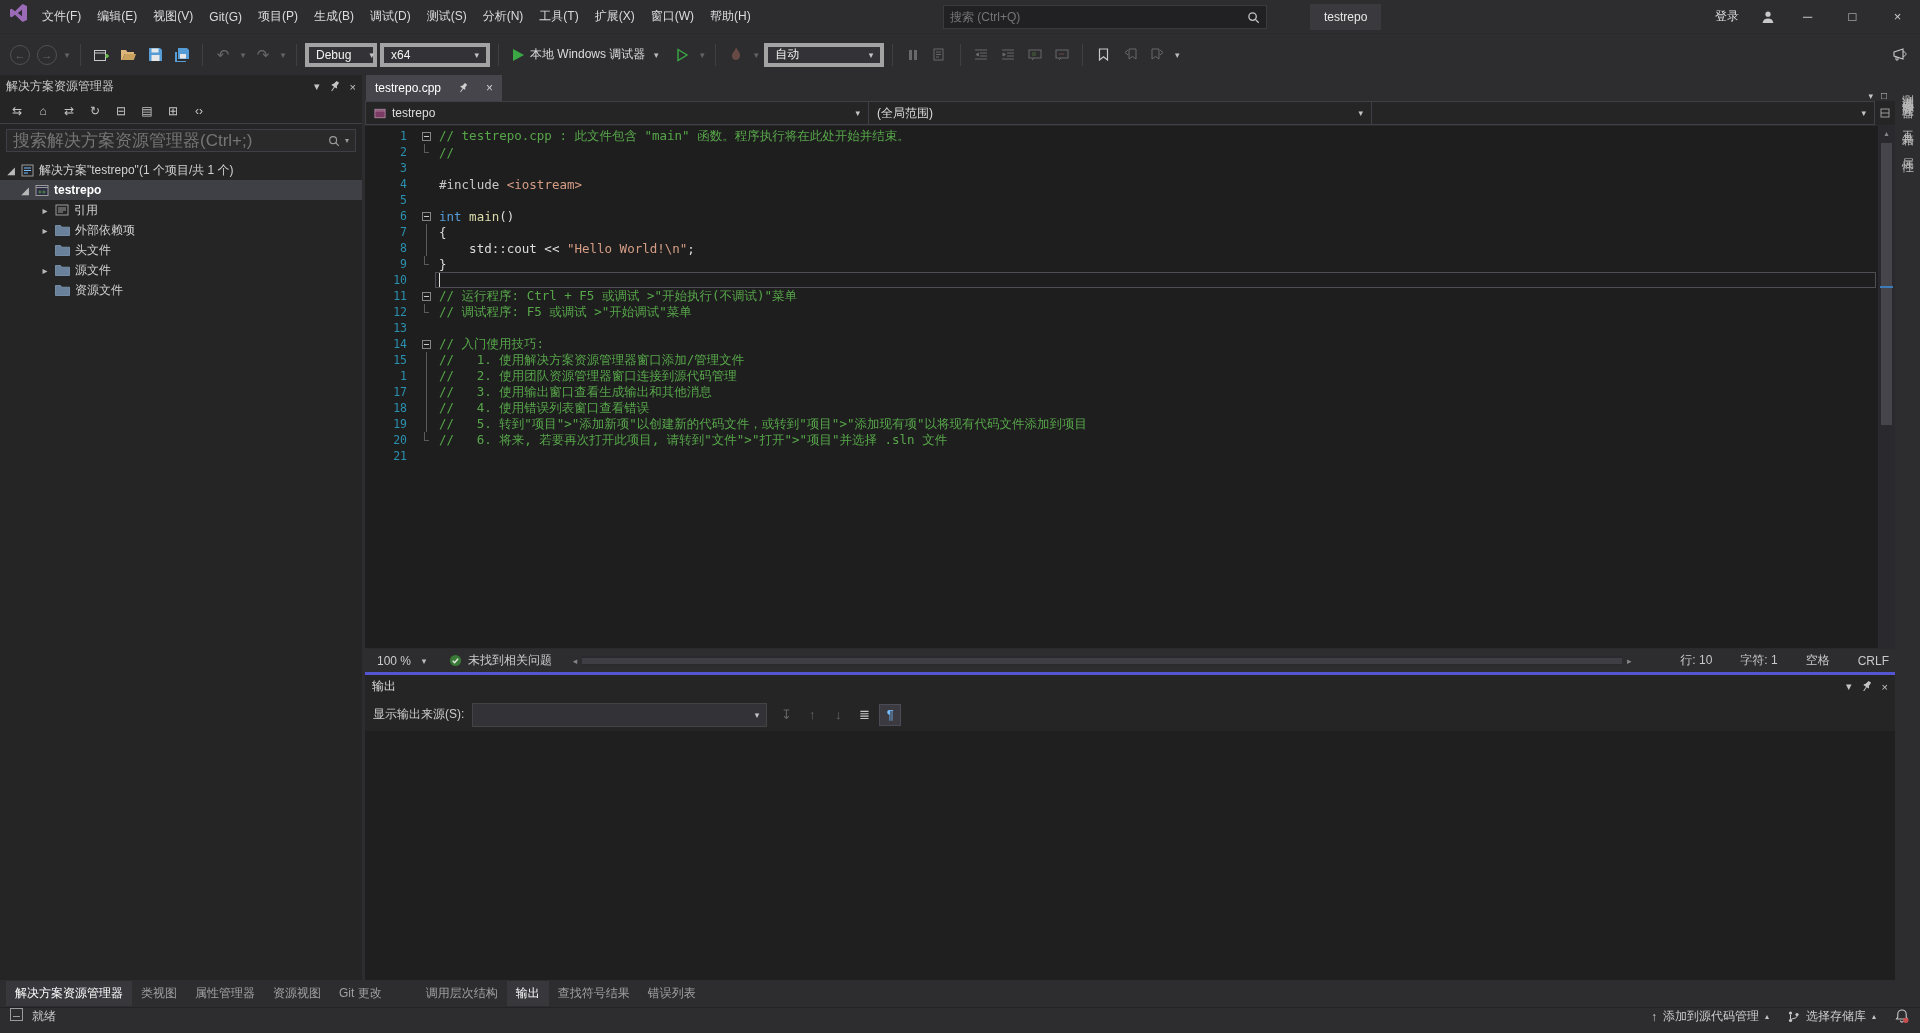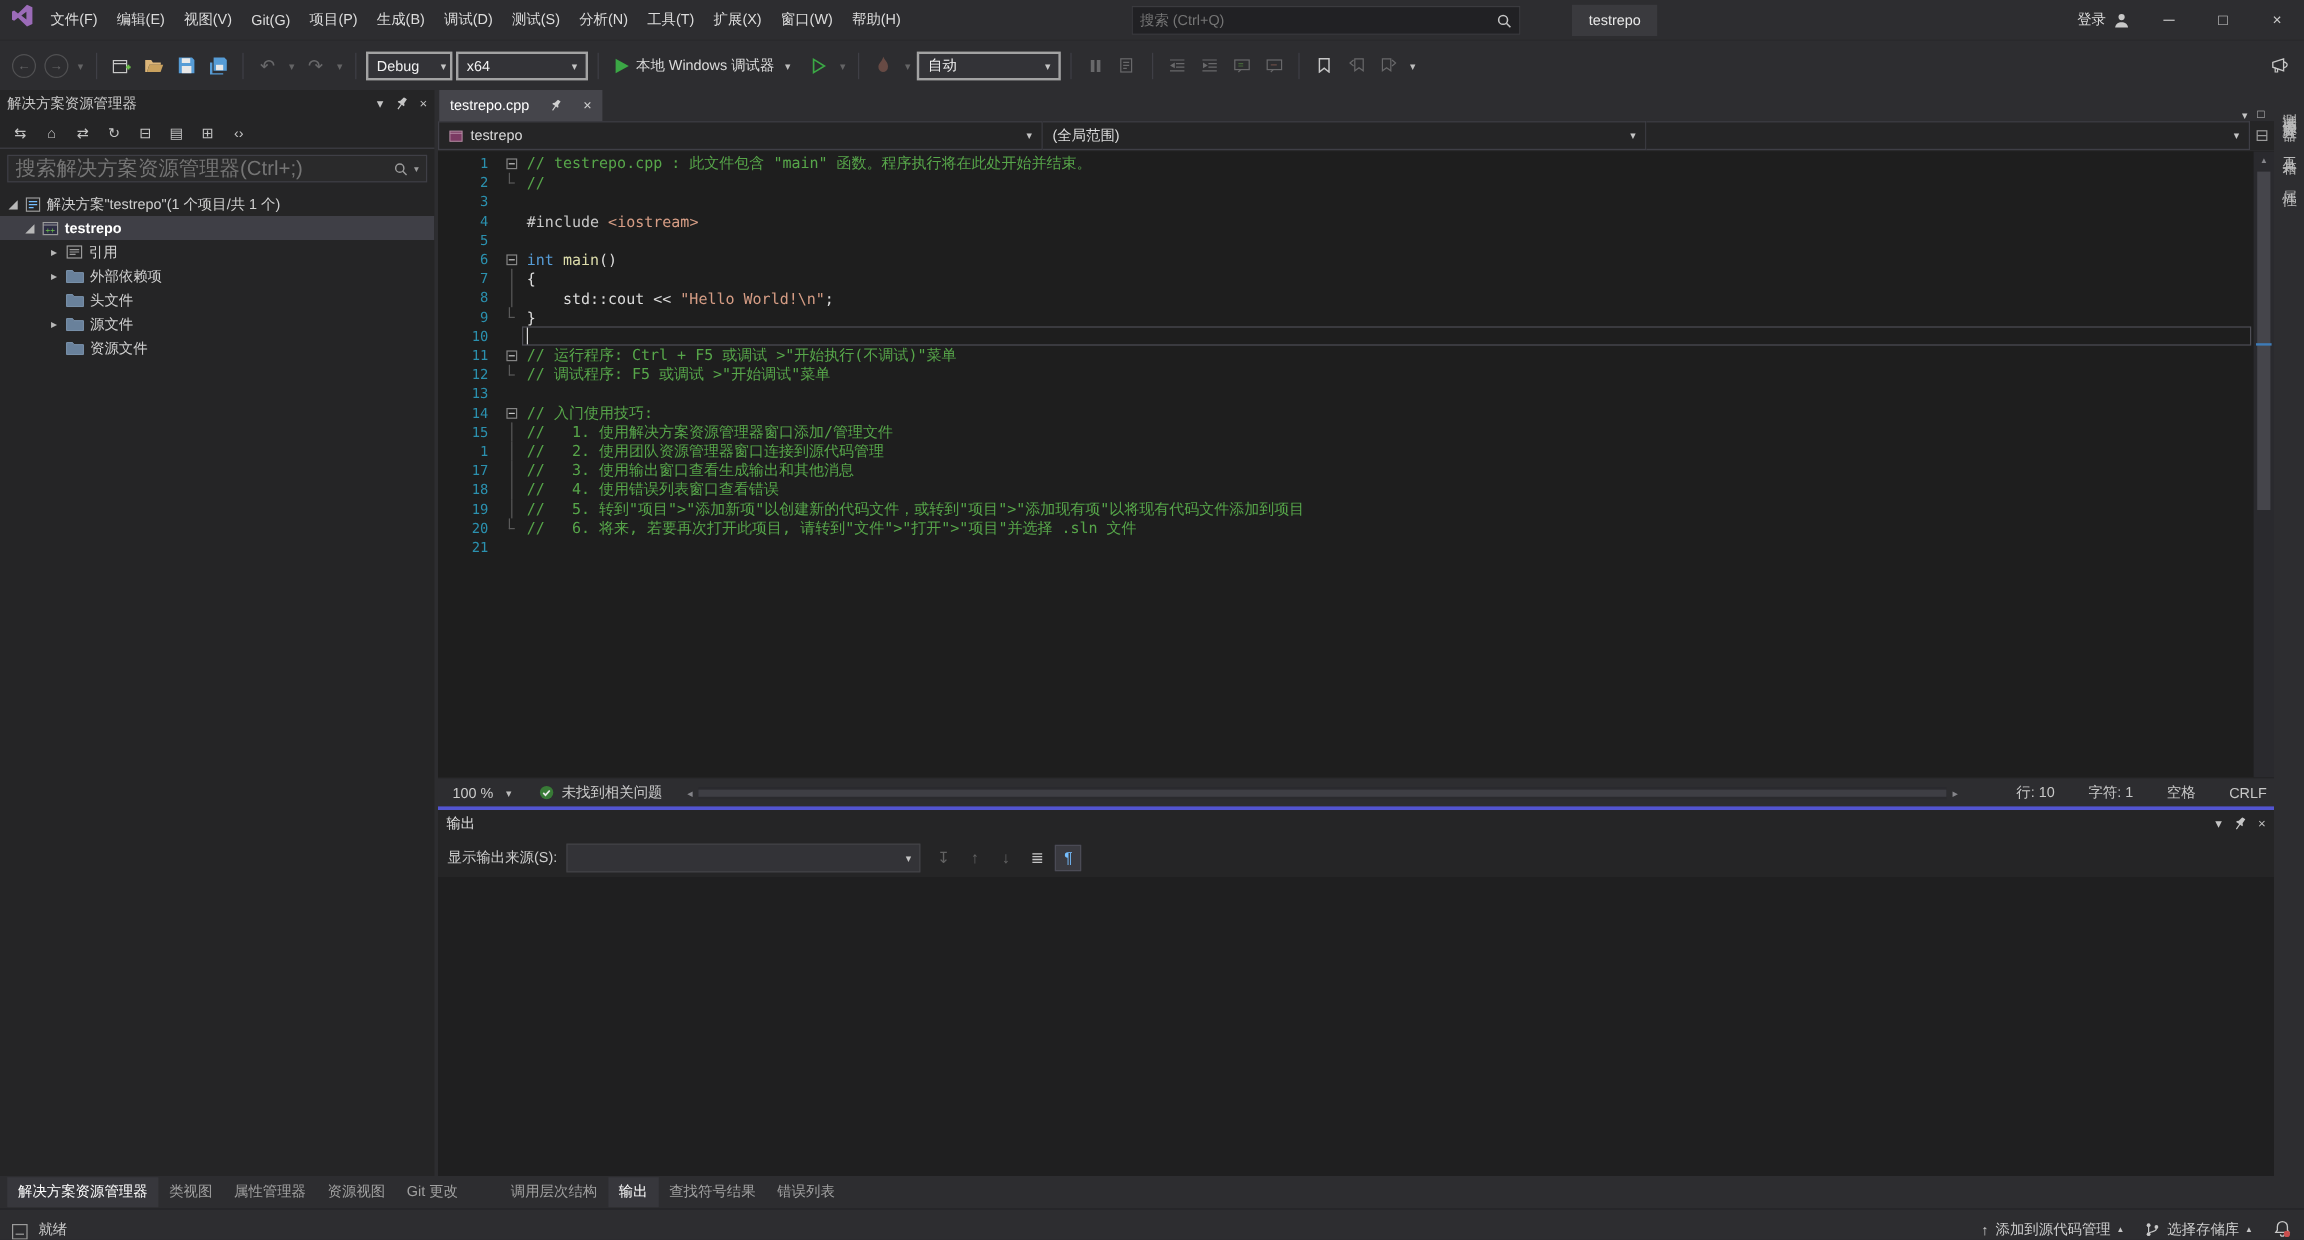--- a/index.html
+++ b/index.html
@@ -9,31 +9,31 @@
 
   
   .titlebar{height:34px;display:flex;align-items:flex-start;background:#2D2D30;padding-left:6px;position:relative;border-bottom:1px solid #2A2A2C}
   .vs-logo{width:26px;height:26px;display:flex;align-items:center;justify-content:center;margin-right:2px}
   .menubar{display:flex;height:100%;align-items:stretch}
   .menu-item{padding:0 8px;display:flex;align-items:center;color:#DCDCDC;cursor:default;white-space:nowrap}
   .qsearch{position:absolute;left:943px;top:5px;width:324px;height:24px;background:#212124;border:1px solid #3B3B3F;display:flex;align-items:center;padding:0 6px}
   .qsearch input{flex:1;background:transparent;border:none;outline:none;color:#8C8C8C;font-family:"Liberation Sans",sans-serif;font-size:12px}
   .sol-title{position:absolute;left:1310px;top:4px;height:26px;padding:0 14px;background:#3A3A3E;display:flex;align-items:center;color:#E8E8E8}
   .title-right{margin-left:auto;display:flex;align-items:center;height:100%}
-  .signin{display:flex;align-items:center;gap:6px;padding:0 10px;color:#DCDCDC}
+  .signin{display:flex;align-items:center;gap:22px;padding:0 10px;color:#DCDCDC}
   .winbtn{width:45px;height:100%;display:flex;align-items:center;justify-content:center;color:#CCCCCC;font-size:13px}
 
   
   .toolbar{height:41px;display:flex;align-items:center;background:#2D2D30;padding:0 8px;gap:3px}
   .tb-btn{width:24px;height:24px;display:flex;align-items:center;justify-content:center;border-radius:2px}
   .tb-btn.muted{opacity:.38}
   .tb-caret{width:10px;color:#BDBDBD;font-size:9px;display:flex;align-items:center;justify-content:center}
   .tb-caret.muted{opacity:.38}
   .tb-sep{width:1px;height:22px;background:#3F3F46;margin:0 5px}
-  .tb-dd{height:24px;background:#333337;border:2px solid #a3a3a3;display:flex;align-items:center;padding:0 7px;gap:18px;color:#F1F1F1}
+  .tb-dd{height:24px;background:#333337;border:4px solid #a3a3a3;display:flex;align-items:center;padding:0 7px;gap:18px;color:#F1F1F1}
   .tb-dd .dd-caret{font-size:9px;color:#C5C5C5}
   .dd-debug{width:72px;justify-content:space-between}
   .dd-x64{width:110px;justify-content:space-between}
   .dd-auto{width:120px;justify-content:space-between}
   .run-btn{height:26px;display:flex;align-items:center;gap:6px;padding:0 6px;color:#DCDCDC}
   .play-solid{width:0;height:0;border-left:11px solid #3BA745;border-top:6px solid transparent;border-bottom:6px solid transparent}
   .circle-nav{width:20px;height:20px;border:1px solid #8A8A8A;border-radius:50%;display:flex;align-items:center;justify-content:center;color:#BDBDBD;font-size:11px}
   .tb-right{margin-left:auto;display:flex;align-items:center}
 
   
@@ -117,21 +117,21 @@
   .vtab{writing-mode:vertical-rl;color:#BBBBBB;letter-spacing:2px;white-space:nowrap;font-size:12px}
 
   
   .panel-tabs-row{height:27px;background:#2D2D30;display:flex;align-items:center;padding-left:6px}
   .ptab{padding:4px 9px;color:#A0A0A0;white-space:nowrap}
   .ptab.active{color:#FFFFFF;background:#37373C}
   .right-group{margin-left:26px;display:flex;align-items:center}
   .left-group{display:flex;align-items:center}
 
   
-  .statusbar{height:26px;background:#2D2D30;border-top:1px solid #232326;display:flex;align-items:flex-end;padding:0 10px;color:#CCCCCC}
+  .statusbar{height:26px;background:#2D2D30;border-top:1px solid #232326;display:flex;align-items:flex-start;padding:0 10px;color:#CCCCCC}
   .tasks-icon{width:13px;height:13px;border:1px solid #9B9B9B;margin-right:9px;background:linear-gradient(#9B9B9B,#9B9B9B) 2px 7px/7px 1px no-repeat}
   .sb-right{margin-left:auto;display:flex;align-items:center;gap:18px}
   .sb-item{display:flex;align-items:center;gap:6px}
   .sb-caret{font-size:8px;color:#C5C5C5}
 </style>
 </head>
 <body>
 
 <div class="titlebar">
   <div class="vs-logo">

